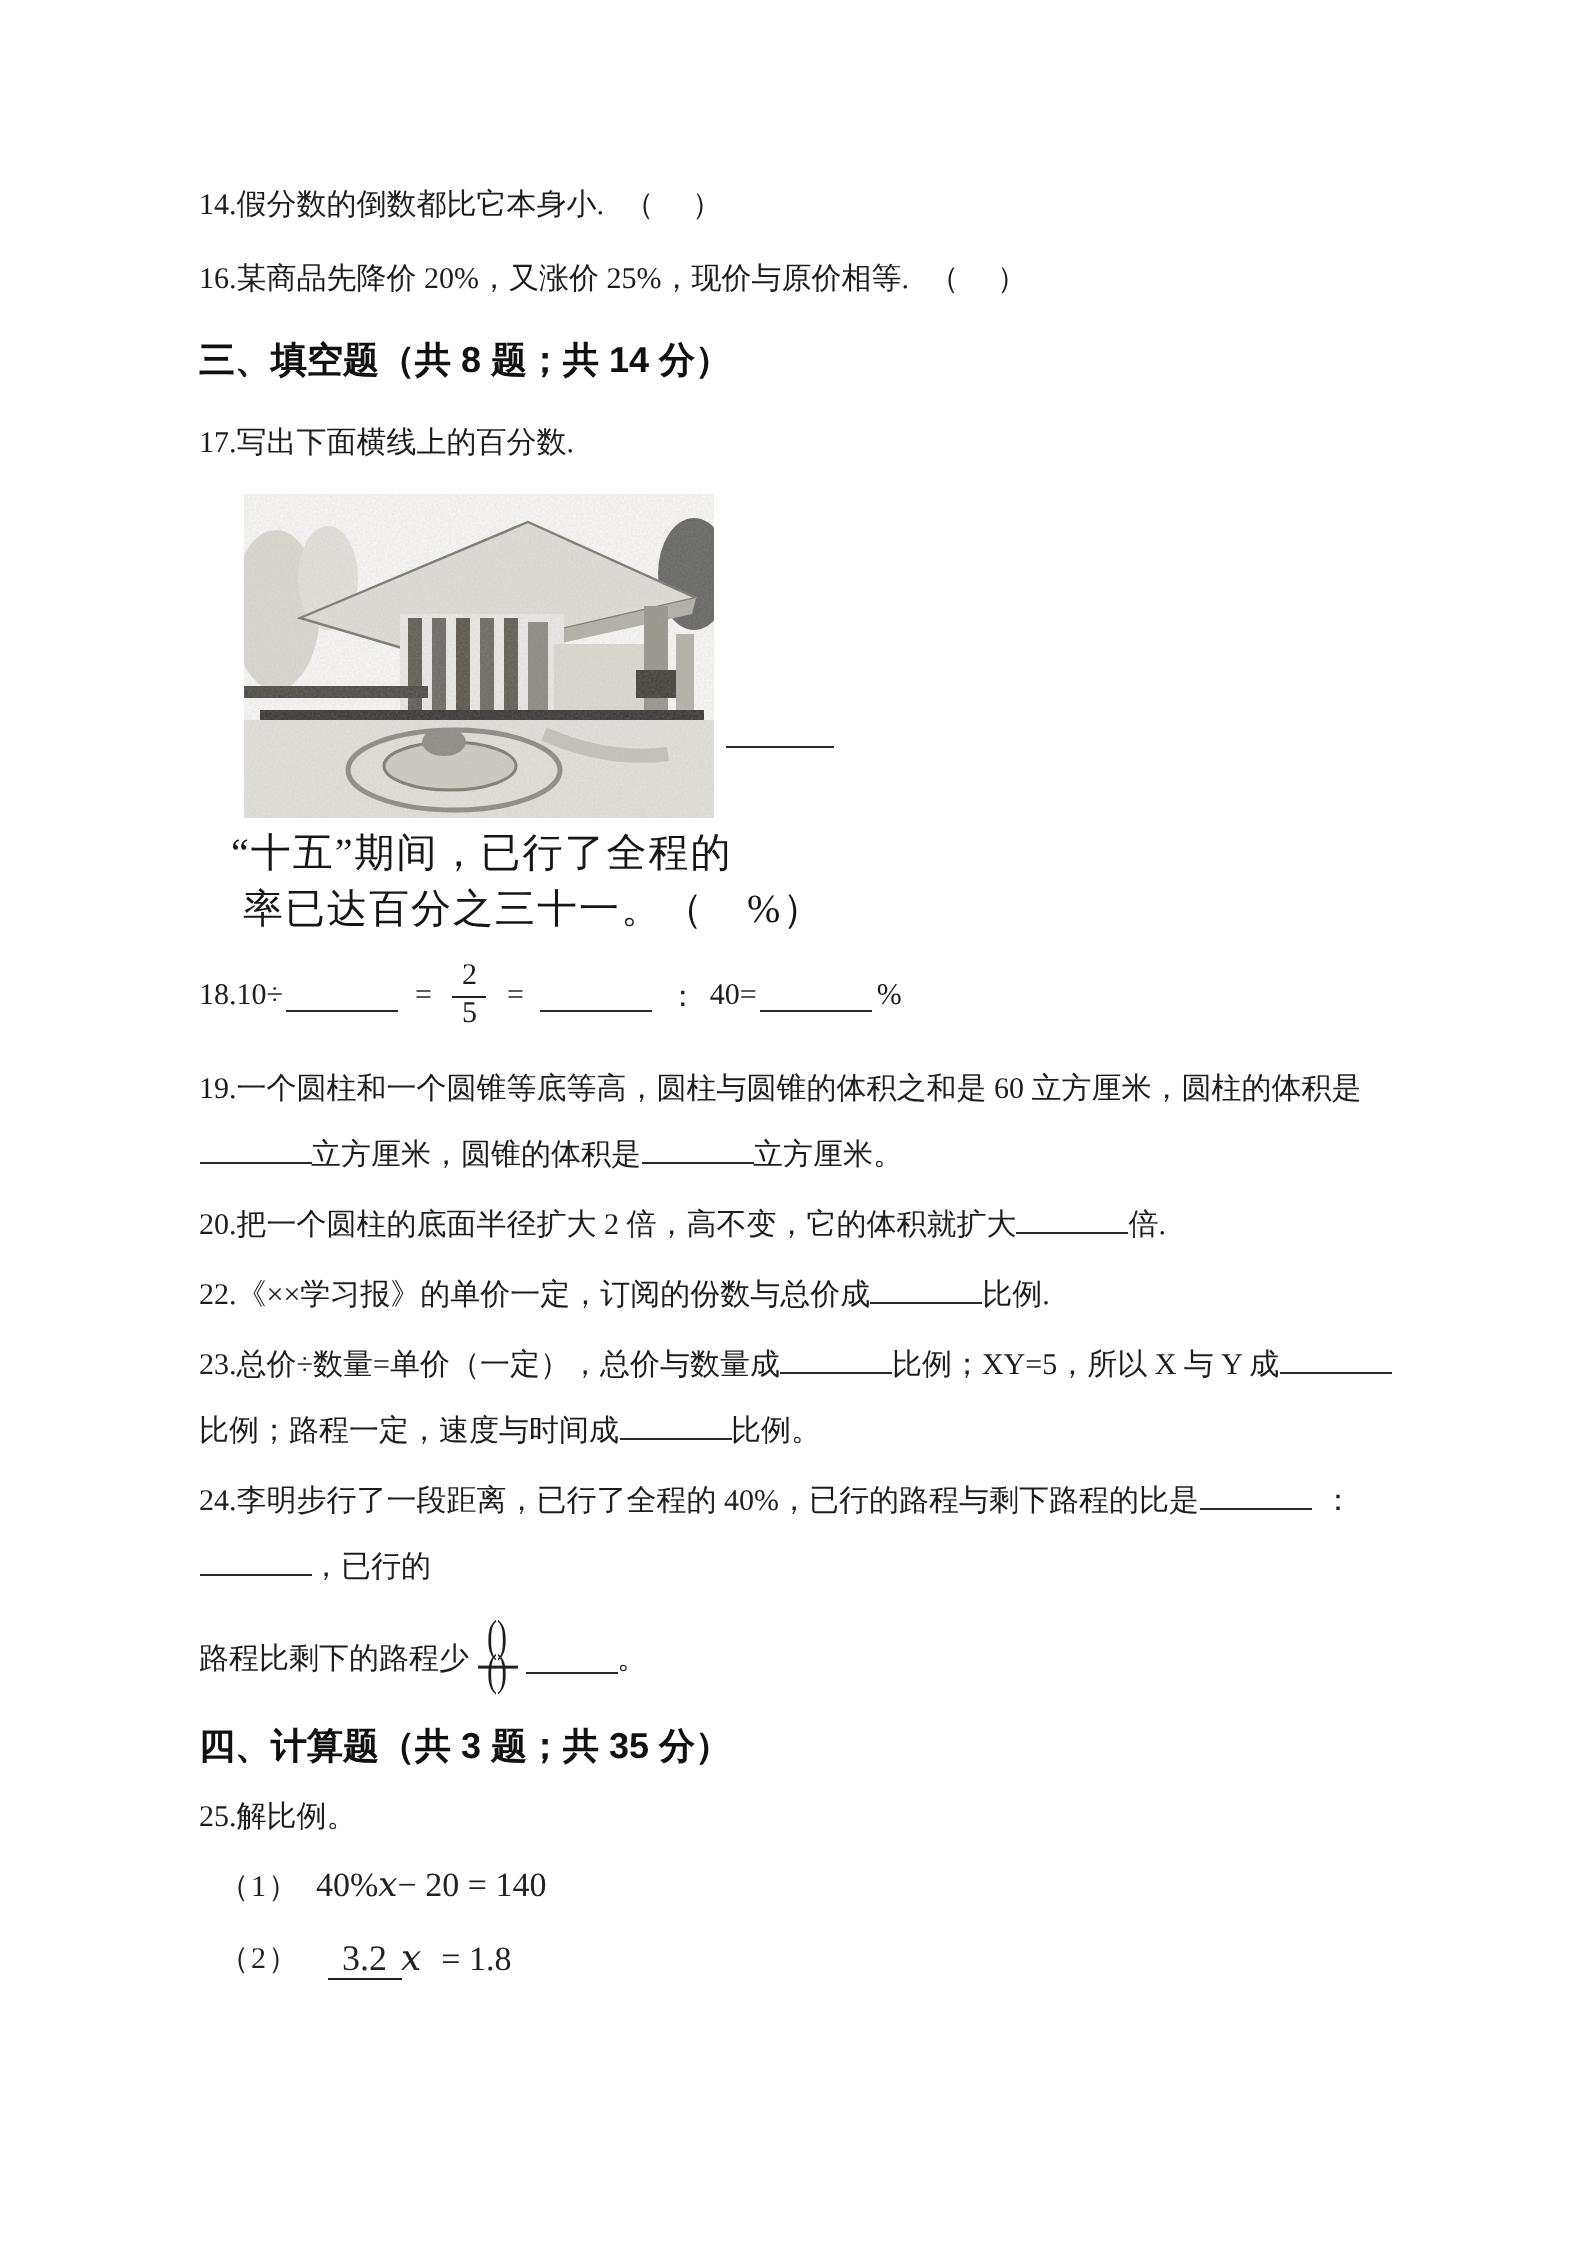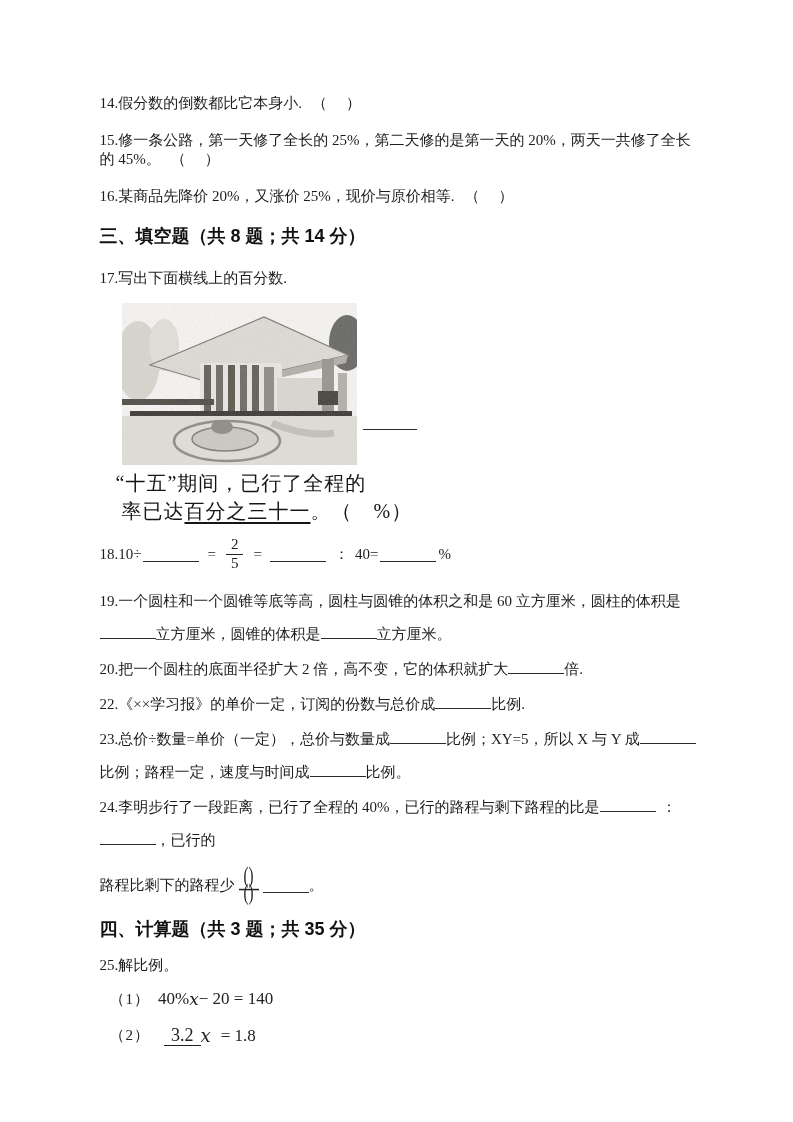--- a/index.html
+++ b/index.html
@@ -20,21 +20,21 @@
   .blank{
     display:inline-block;width:56px;height:14px;
     border-bottom:1px solid #2a2a2a;vertical-align:baseline;
   }
   .blank.narrow{width:46px;}
   .photo-row{display:flex;align-items:flex-start;margin:8px 0 2px 22px;}
   .photo-frame{flex:0 0 auto;line-height:0;}
   .photo-blank{margin-top:112px;margin-left:6px;width:54px;}
   .caption{font-size:20px;line-height:28px;margin:4px 0 8px 16px;letter-spacing:1px;color:#161616;}
   .caption .cap2{margin-left:6px;}
-  .caption .u{text-decoration:underline;text-underline-offset:4px;}
+  .caption .u{text-underline-offset:4px;}
   .q18line{display:flex;align-items:center;font-size:15px;margin:4px 0 10px 0;height:42px;}
   .q18line .blank{margin:0 2px;}
   .pad{margin:0 6px;}
   .frac{
     display:inline-flex;flex-direction:column;align-items:center;
     vertical-align:middle;line-height:1.15;margin:0 4px;font-size:15px;
   }
   .frac .fnum{border-bottom:1.4px solid #222;padding:0 5px;}
   .frac.parens{font-size:15px;line-height:1.05;}
   .frac.parens span{transform:scaleY(1.5);display:inline-block;}
@@ -52,21 +52,20 @@
   .eqfrac .fnum{border-bottom:1.6px solid #222;padding:0 7px;}
   .eq .post{margin-left:4px;}
 </style>
 </head>
 <body>
 
 <div class="page">
 
   <p class="tfq"><span>14.假分数的倒数都比它本身小.</span><span class="paren">（　）</span></p>
 
-  <p class="tfq"><span>15.修一条公路，第一天修了全长的 25%，第二天修的是第一天的 20%，两天一共修了全长的 45%。</span><span class="paren">（　）</span></p>
 
   <p class="tfq"><span>16.某商品先降价 20%，又涨价 25%，现价与原价相等.</span><span class="paren">（　）</span></p>
 
   <div class="sec-title">三、填空题（共 8 题；共 14 分）</div>
 
   <p class="q"><span>17.写出下面横线上的百分数.</span></p>
 
   <div class="photo-row">
     <span class="photo-frame">
       <svg width="235" height="162" viewBox="0 0 235 162" xmlns="http://www.w3.org/2000/svg">

